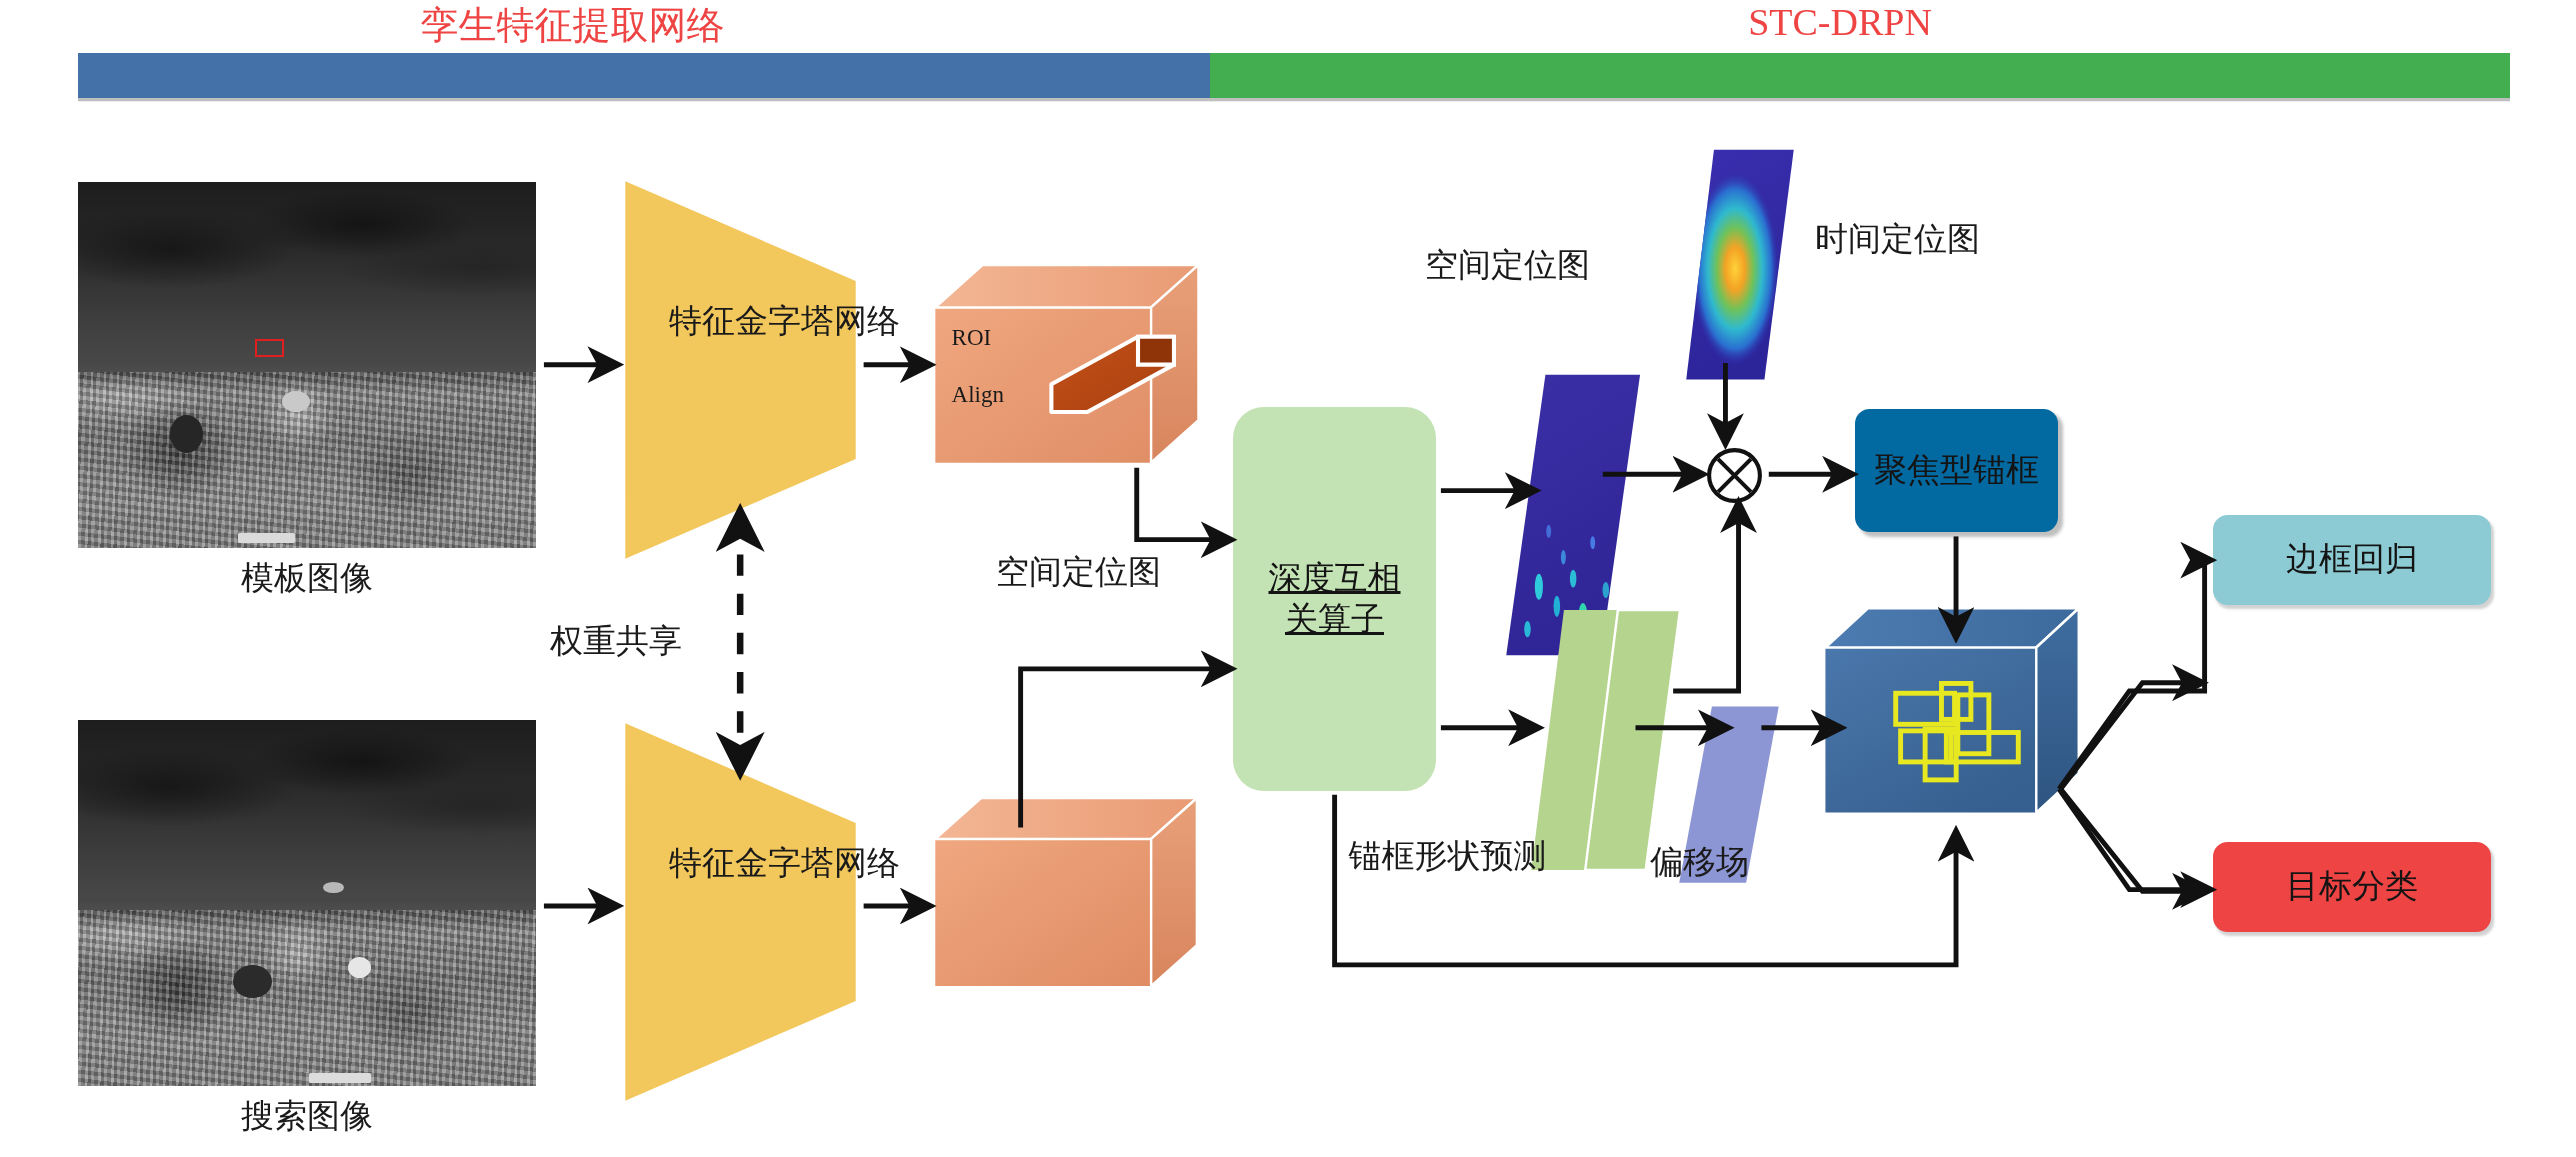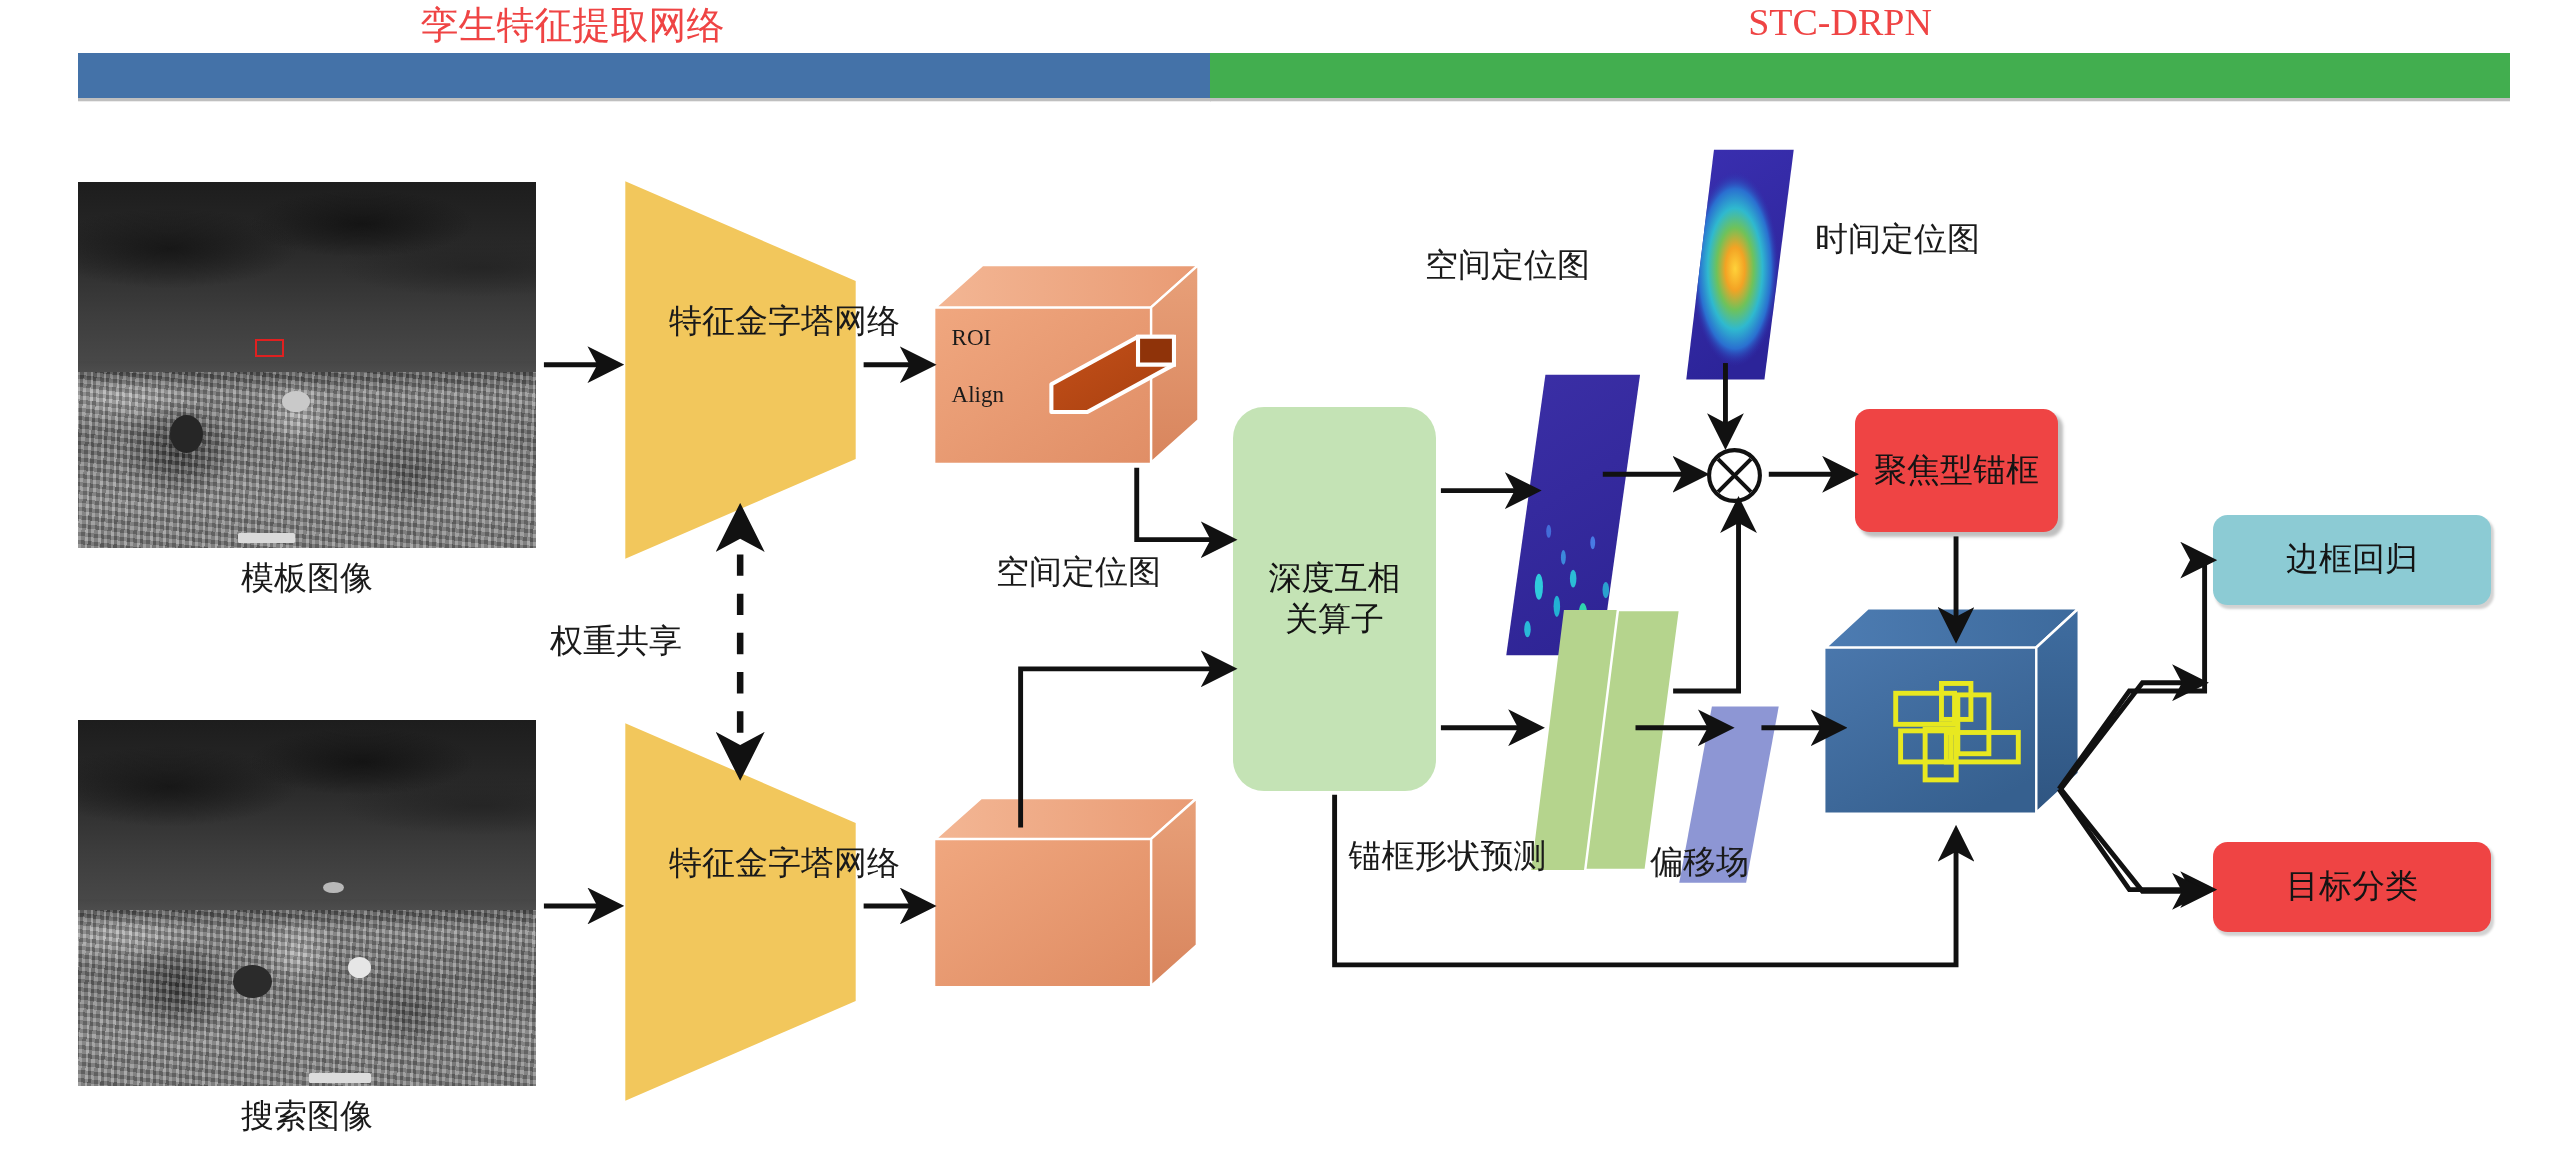--- a/index.html
+++ b/index.html
@@ -45,22 +45,22 @@
   .trap .tlabel{position:absolute;left:0;right:0;text-align:center;font-size:33px;line-height:1.25;}
 
   
   .box3d{position:absolute;}
   .box3d svg{display:block;}
   .box3d .blabel{position:absolute;font-size:23px;line-height:1.2;}
 
   
   .rnode{position:absolute;border-radius:14.7px;display:flex;align-items:center;justify-content:center;
     text-align:center;font-size:33px;line-height:1.25;color:#141414;}
-  .rnode.corr{background:#c4e3b5;border-radius:31px;}
-  .rnode.focus{background:#ef4444;box-shadow:4.1px 4.9px 3.3px rgba(0,0,0,.25);}
+  .rnode.corr{background:#c4e3b5;border-radius:31px;text-decoration:underline;}
+  .rnode.focus{background:#0369a1;box-shadow:4.1px 4.9px 3.3px rgba(0,0,0,.25);}
   .rnode.out1{background:#8ccbd4;box-shadow:2.5px 3.3px 2.5px rgba(0,0,0,.18);}
   .rnode.out2{background:#ef4444;box-shadow:2.5px 3.3px 2.5px rgba(0,0,0,.18);}
 
   
   .plane{position:absolute;}
   .plane svg{display:block;}
 
   
   .ftext{position:absolute;font-size:33px;line-height:1.25;}
 

